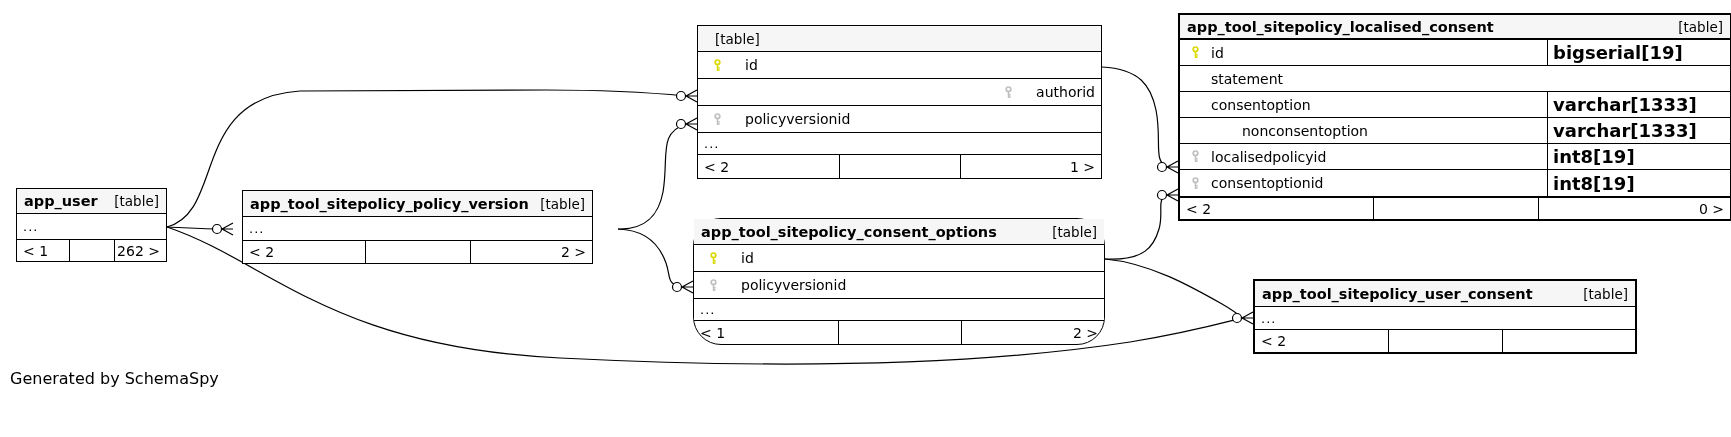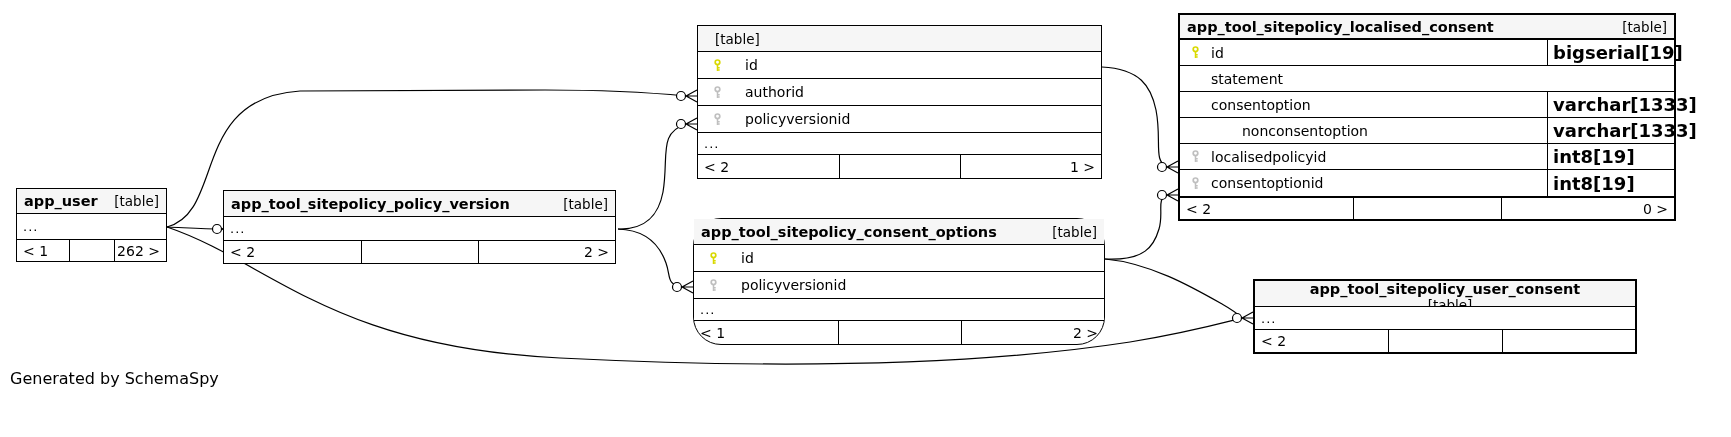--- a/index.html
+++ b/index.html
@@ -91,21 +91,21 @@
       <span class="tbl-tag">[table]</span>
     </div>
     <div class="row ellipsis-row last" style="height:25px;">...</div>
     <div class="tbl-footer" style="height:22px;">
       <span class="fcell c1">&lt; 1</span>
       <span class="fcell c2"></span>
       <span class="fcell c3">262 &gt;</span>
     </div>
   </div>
 
-  <div class="tbl" style="left:223px;top:190px;width:393px;">
+  <div class="tbl" style="left:242px;top:190px;width:351px;">
     <div class="tbl-header" style="height:26px;">
       <span class="tbl-name">app_tool_sitepolicy_policy_version</span>
       <span class="tbl-tag">[table]</span>
     </div>
     <div class="row ellipsis-row last" style="height:23px;">...</div>
     <div class="tbl-footer" style="height:23px;">
       <span class="fcell c1">&lt; 2</span>
       <span class="fcell c2"></span>
       <span class="fcell c3">2 &gt;</span>
     </div>
@@ -117,21 +117,21 @@
     </div>
     <div class="row" style="height:27px;">
       <span class="key-slot">
         <svg class="key-icon pk" width="13" height="13" viewBox="0 0 13 13">
             <circle cx="6.5" cy="3.3" r="2.3"></circle>
             <path d="M6.5 5.6 L6.5 12 M6.5 8.8 L8.7 8.8 M6.5 11 L8.7 11"></path>
           </svg>
       </span>
       <span class="col-name">id</span>
     </div>
-    <div class="row" style="height:27px;">
+    <div class="row" style="height:27px;justify-content:flex-end;">
       <span class="key-slot">
         <svg class="key-icon fk" width="13" height="13" viewBox="0 0 13 13">
             <circle cx="6.5" cy="3.3" r="2.3"></circle>
             <path d="M6.5 5.6 L6.5 12 M6.5 8.8 L8.7 8.8 M6.5 11 L8.7 11"></path>
           </svg>
       </span>
       <span class="col-name">authorid</span>
     </div>
     <div class="row" style="height:27px;">
       <span class="key-slot">
@@ -174,21 +174,21 @@
       <span class="col-name">policyversionid</span>
     </div>
     <div class="row ellipsis-row last" style="height:21px;">...</div>
     <div class="tbl-footer" style="height:24px;">
       <span class="fcell c1">&lt; 1</span>
       <span class="fcell c2"></span>
       <span class="fcell c3">2 &gt;</span>
     </div>
   </div>
 
-  <div class="tbl thick gap-narrow" style="left:1178px;top:13px;width:498px;">
+  <div class="tbl thick gap-narrow" style="left:1178px;top:13px;width:554px;">
     <div class="tbl-header" style="height:25px;">
       <span class="tbl-name">app_tool_sitepolicy_localised_consent</span>
       <span class="tbl-tag">[table]</span>
     </div>
     <div class="row" style="height:26px;">
       <span class="key-slot">
         <svg class="key-icon pk" width="13" height="13" viewBox="0 0 13 13">
             <circle cx="6.5" cy="3.3" r="2.3"></circle>
             <path d="M6.5 5.6 L6.5 12 M6.5 8.8 L8.7 8.8 M6.5 11 L8.7 11"></path>
           </svg>
@@ -231,21 +231,21 @@
       <span class="col-type">int8[19]</span>
     </div>
     <div class="tbl-footer" style="height:23px;">
       <span class="fcell c1">&lt; 2</span>
       <span class="fcell c2"></span>
       <span class="fcell c3">0 &gt;</span>
     </div>
   </div>
 
   <div class="tbl semi" style="left:1253px;top:279px;width:384px;">
-    <div class="tbl-header" style="height:26px;flex-direction:column;">
+    <div class="tbl-header" style="height:26px;">
       <span class="tbl-name">app_tool_sitepolicy_user_consent</span>
       <span class="tbl-tag">[table]</span>
     </div>
     <div class="row ellipsis-row last" style="height:22px;">...</div>
     <div class="tbl-footer" style="height:23px;">
       <span class="fcell c1">&lt; 2</span>
       <span class="fcell c2"></span>
       <span class="fcell c3"></span>
     </div>
   </div>

